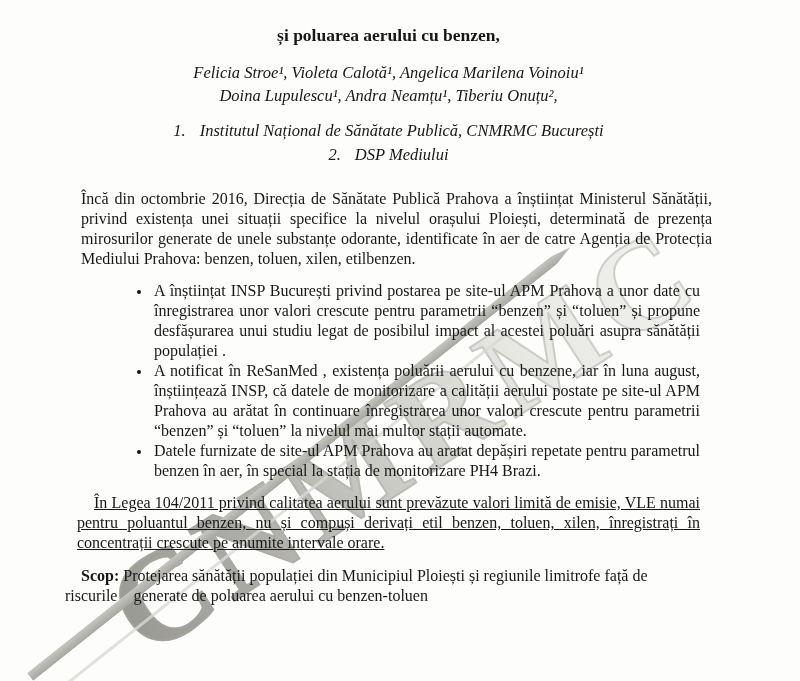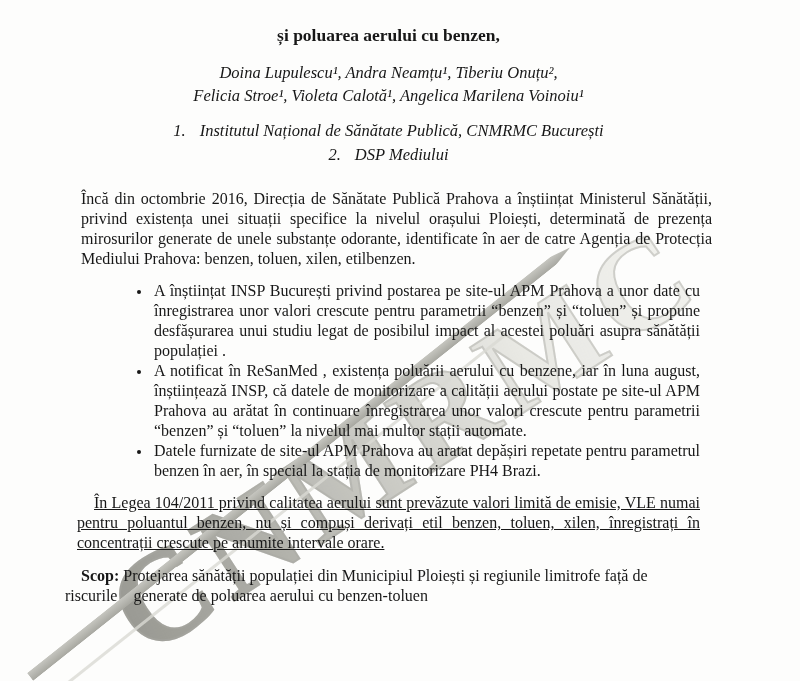--- a/index.html
+++ b/index.html
@@ -87,22 +87,22 @@
     <div class="wm-stripe-echo"></div>
   </div>
 
   <div class="content">
 
     <div class="title">
       <div>și poluarea aerului cu benzen,</div>
     </div>
 
     <div class="authors">
+      <div>Felicia Stroe¹, Violeta Calotă¹, Angelica Marilena Voinoiu¹</div>
       <div>Doina Lupulescu¹, Andra Neamțu¹, Tiberiu Onuțu²,</div>
-      <div>Felicia Stroe¹, Violeta Calotă¹, Angelica Marilena Voinoiu¹</div>
     </div>
 
     <div class="affiliations">
       <div><span class="affil-num">1.</span><span>Institutul Național de Sănătate Publică, CNMRMC București</span></div>
       <div><span class="affil-num">2.</span><span>DSP Mediului</span></div>
     </div>
 
     <div class="body-text">
 
       <p class="para-intro">Încă din octombrie 2016, Direcția de Sănătate Publică Prahova a înștiințat Ministerul Sănătății, privind existența unei situații specifice la nivelul orașului Ploiești, determinată de prezența mirosurilor generate de unele substanțe odorante, identificate în aer de catre Agenția de Protecția Mediului Prahova: benzen, toluen, xilen, etilbenzen.</p>

